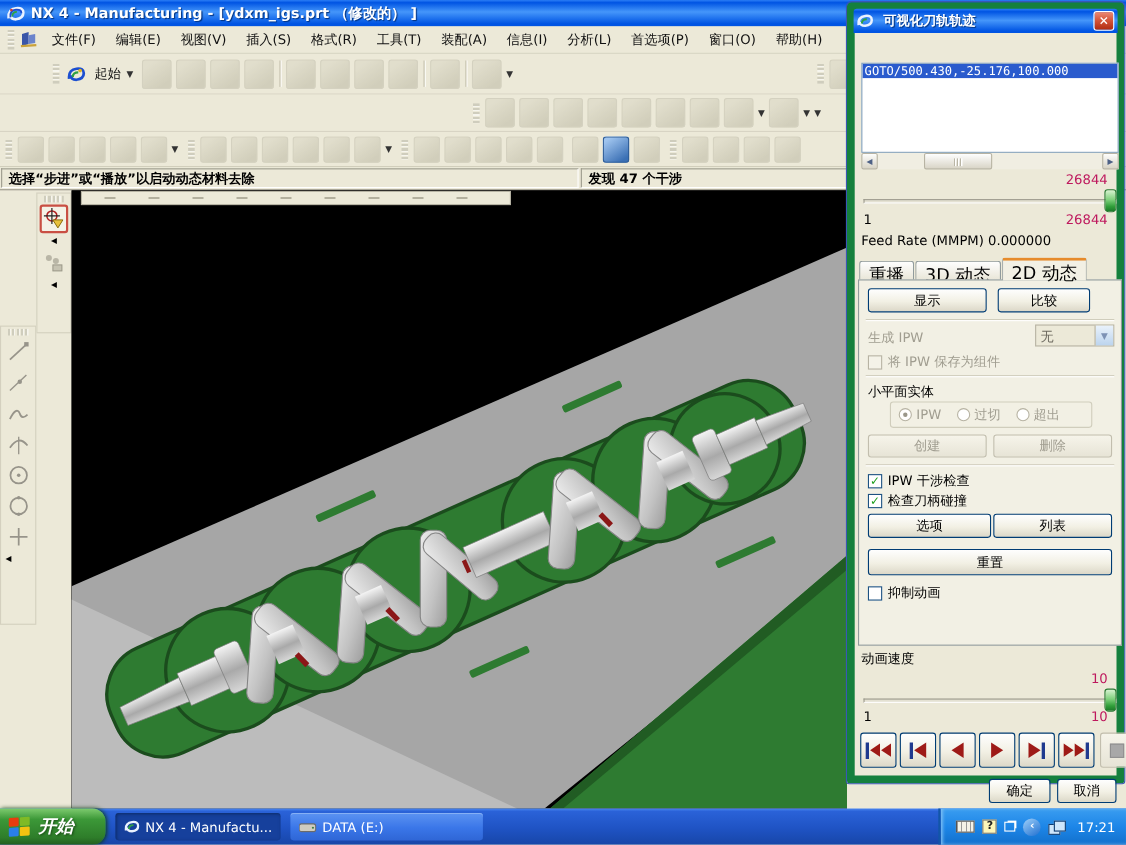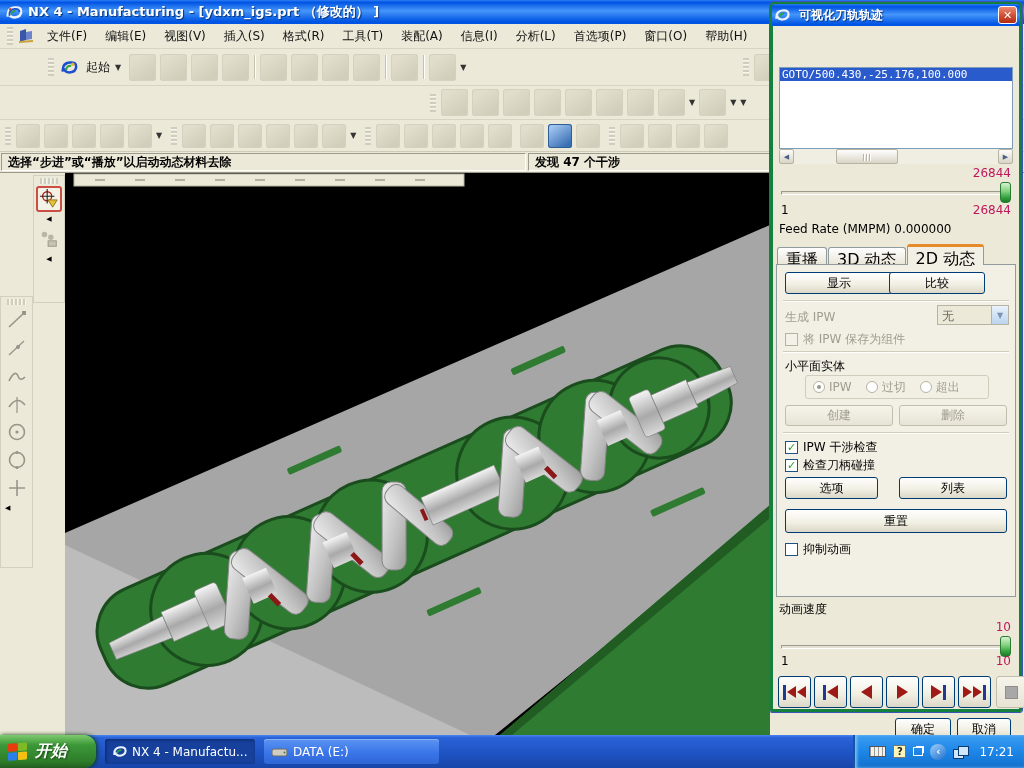--- a/index.html
+++ b/index.html
@@ -56,28 +56,28 @@
   .vico { width:26px; height:26px; margin:2px auto; border-radius:3px; display:flex; align-items:center; justify-content:center; }
   .vico.selected { border:2px solid #c94f43; background:#f4f2e6; }
   .collapse-tri { font-size:7px; color:#000; text-align:center; line-height:10px; }
 
   
   #viewport { position:absolute; left:65px; top:173px; width:705px; height:562px; background:#000; }
   #viewport svg { display:block; }
 
   
   #dialog { position:absolute; left:770px; top:2px; width:252px; height:710px;
-    background:#ece9d8; border:3px solid #15803d; outline:1px solid #3a57b5; border-radius:4px 4px 2px 2px; }
+    background:#ece9d8; border:7px solid #15803d; outline:1px solid #3a57b5; border-radius:4px 4px 2px 2px; }
   #dlg-title { height:22px; margin:-1px -1px 0 -1px; border-radius:3px 3px 0 0; display:flex; align-items:center; padding:0 3px;
     background:linear-gradient(180deg,#2b7df5 0%,#0054e3 12%,#4596fa 48%,#0054e3 92%); color:#fff; }
   #dlg-title .t { font-weight:bold; font-size:12px; flex:1; margin-left:4px; text-shadow:1px 1px 1px #00317e; white-space:nowrap; }
   .xbtn { width:19px; height:18px; border-radius:3px; border:1px solid #fff; color:#fff; font-size:11px; font-weight:bold;
     display:flex; align-items:center; justify-content:center;
     background:linear-gradient(180deg,#eb8a75 0%,#d6573c 45%,#b02b10 100%); }
-  .dlg-body { position:relative; padding:0;margin-top:14px; }
+  .dlg-body { position:relative; padding:0; }
 
   #listbox { position:absolute; left:6px; top:27px; width:234px; height:82px; background:#fff; border:1px solid #7f9db9;
     font-family:"DejaVu Sans Mono","Liberation Mono",monospace; font-size:11px; overflow:hidden; }
   .lb-row-sel { background:#2a5bcd; color:#fff; padding:0 2px; white-space:nowrap; }
   #hscroll { position:absolute; left:6px; top:109px; width:234px; height:15px; background:#f0eee2; display:flex; }
   .sb-btn { width:15px; height:15px; background:linear-gradient(180deg,#fdfdfb,#d8d4c6); border:1px solid #b7b3a3; border-radius:2px;
     font-size:7px; color:#4d6185; display:flex; align-items:center; justify-content:center; }
   .sb-track { flex:1; position:relative; }
   .sb-thumb { position:absolute; left:42px; top:0; width:62px; height:15px; border:1px solid #b7b3a3; border-radius:2px;
     background:linear-gradient(180deg,#fefefe,#d9d5c7); }
@@ -480,21 +480,21 @@
       <div class="tabs">
         <span class="tab">重播</span>
         <span class="tab">3D 动态</span>
         <span class="tab active">2D 动态</span>
       </div>
 
       <div id="tabpanel">
         <div class="xpbtn" style="position:absolute; left:8px; top:7px; width:108px; height:22px;">
             <span>显示</span>
           </div>
-        <div class="xpbtn" style="position:absolute; left:112px; top:7px; width:96px; height:22px;">
+        <div class="xpbtn" style="position:absolute; left:126px; top:7px; width:84px; height:22px;">
             <span>比较</span>
           </div>
 
         <div class="hsep" style="top:35px;"></div>
 
         <div class="field-label disabled-text" style="left:8px; top:44px;">生成 IPW</div>
         <div class="combo" style="left:160px; top:40px;">
           <span class="cval">无</span>
           <span class="cbtn">▼</span>
         </div>
@@ -535,21 +535,21 @@
             </span>
           <span>IPW 干涉检查</span>
         </div>
         <div class="cb" style="left:8px; top:192px;">
           <span class="box">
               <span>✓</span>
             </span>
           <span>检查刀柄碰撞</span>
         </div>
 
-        <div class="xpbtn" style="position:absolute; left:8px; top:212px; width:93px; height:22px;">
+        <div class="xpbtn" style="position:absolute; left:8px; top:212px; width:112px; height:22px;">
             <span>选项</span>
           </div>
         <div class="xpbtn" style="position:absolute; left:122px; top:212px; width:108px; height:22px;">
             <span>列表</span>
           </div>
 
         <div class="xpbtn" style="position:absolute; left:8px; top:244px; width:222px; height:24px;">
             <span>重置</span>
           </div>
 

